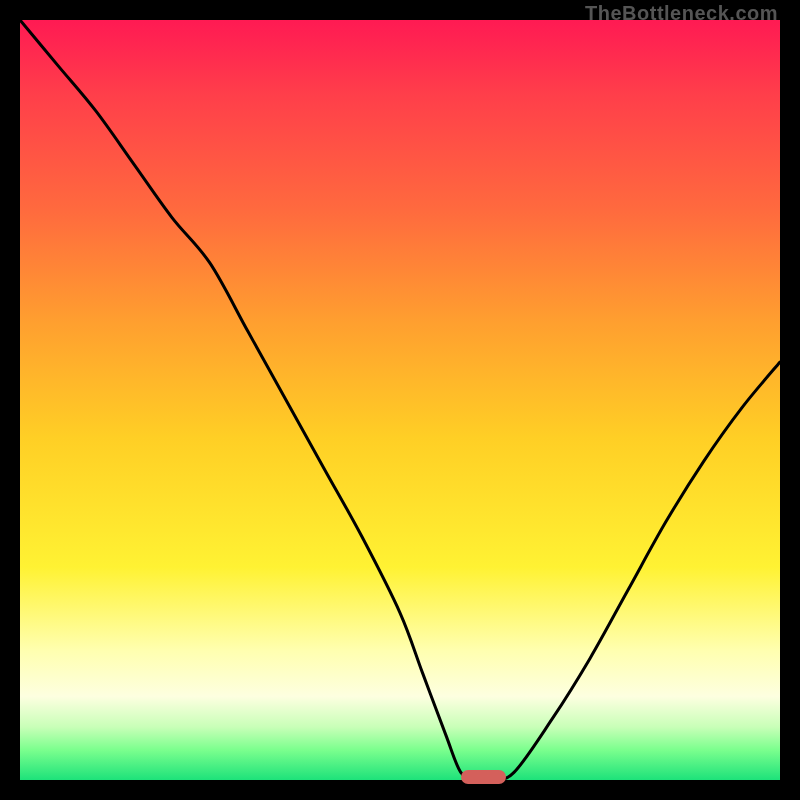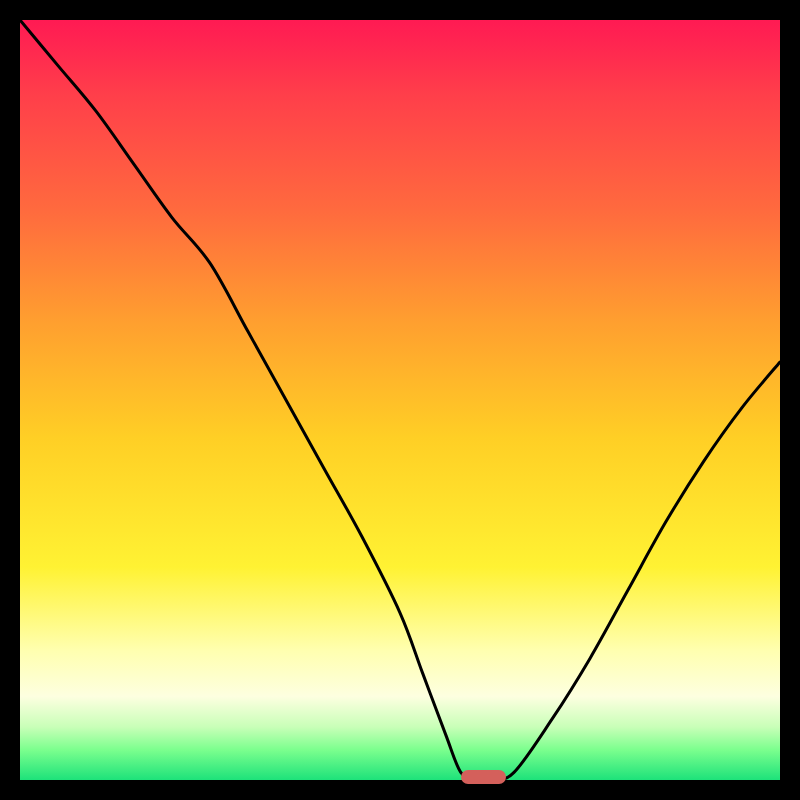--- a/index.html
+++ b/index.html
@@ -70,13 +70,14 @@
 <div class="frame">
 
   <div class="plot-area"></div>
 
   <svg class="overlay" viewBox="0 0 760 760" preserveAspectRatio="none">
     <path id="curve-path" fill="none" stroke="#000" stroke-width="3" stroke-linejoin="round" stroke-linecap="round" d="M 0 0 C 6.333333333333333 7.600000000000004 25.333333333333336 30.400000000000013 38 45.60000000000002 C 50.666666666666664 60.80000000000003 63.333333333333336 74.73333333333339 76 91.20000000000005 C 88.66666666666667 107.6666666666667 101.33333333333333 126.66666666666664 114 144.39999999999998 C 126.66666666666667 162.1333333333333 139.33333333333334 181.13333333333335 152 197.60000000000002 C 164.66666666666666 214.0666666666667 177.33333333333334 224.19999999999993 190 243.19999999999993 C 202.66666666666666 262.19999999999993 215.33333333333334 288.8 228 311.6 C 240.66666666666666 334.40000000000003 253.33333333333334 357.2 266 380 C 278.6666666666667 402.8 291.3333333333333 425.6 304 448.40000000000003 C 316.6666666666667 471.20000000000005 329.3333333333333 492.7333333333333 342 516.8 C 354.6666666666667 540.8666666666666 369.8666666666667 570 380 592.8 C 390.1333333333333 615.5999999999999 395.2 633.3333333333334 402.8 653.6 C 410.40000000000003 673.8666666666667 419.2666666666667 697.9333333333333 425.6 714.4 C 431.93333333333334 730.8666666666667 435.7333333333333 744.8 440.79999999999995 752.4 C 445.8666666666666 760 450.93333333333334 758.7333333333333 456 760 C 461.06666666666666 761.2666666666667 464.8666666666667 761.2666666666667 471.2 760 C 477.5333333333333 758.7333333333333 483.8666666666667 762.5333333333333 494 752.4 C 504.1333333333333 742.2666666666667 519.3333333333334 718.2 532 699.2 C 544.6666666666666 680.2 557.3333333333334 659.9333333333333 570 638.4 C 582.6666666666666 616.8666666666667 595.3333333333334 592.8 608 570 C 620.6666666666666 547.2 633.3333333333334 523.1333333333333 646 501.59999999999997 C 658.6666666666666 480.0666666666666 671.3333333333334 459.8 684 440.8 C 696.6666666666666 421.8 709.3333333333334 404.0666666666667 722 387.6 C 734.6666666666666 371.1333333333333 753.6666666666666 349.59999999999997 760 341.99999999999994"></path>
   </svg>
 
   <div id="marker" class="marker" style="left: 460.8px; width: 45.6px; top: 770px;"></div>
 
+  <div class="watermark">TheBottleneck.com</div>
 </div>
 
 </body></html>

